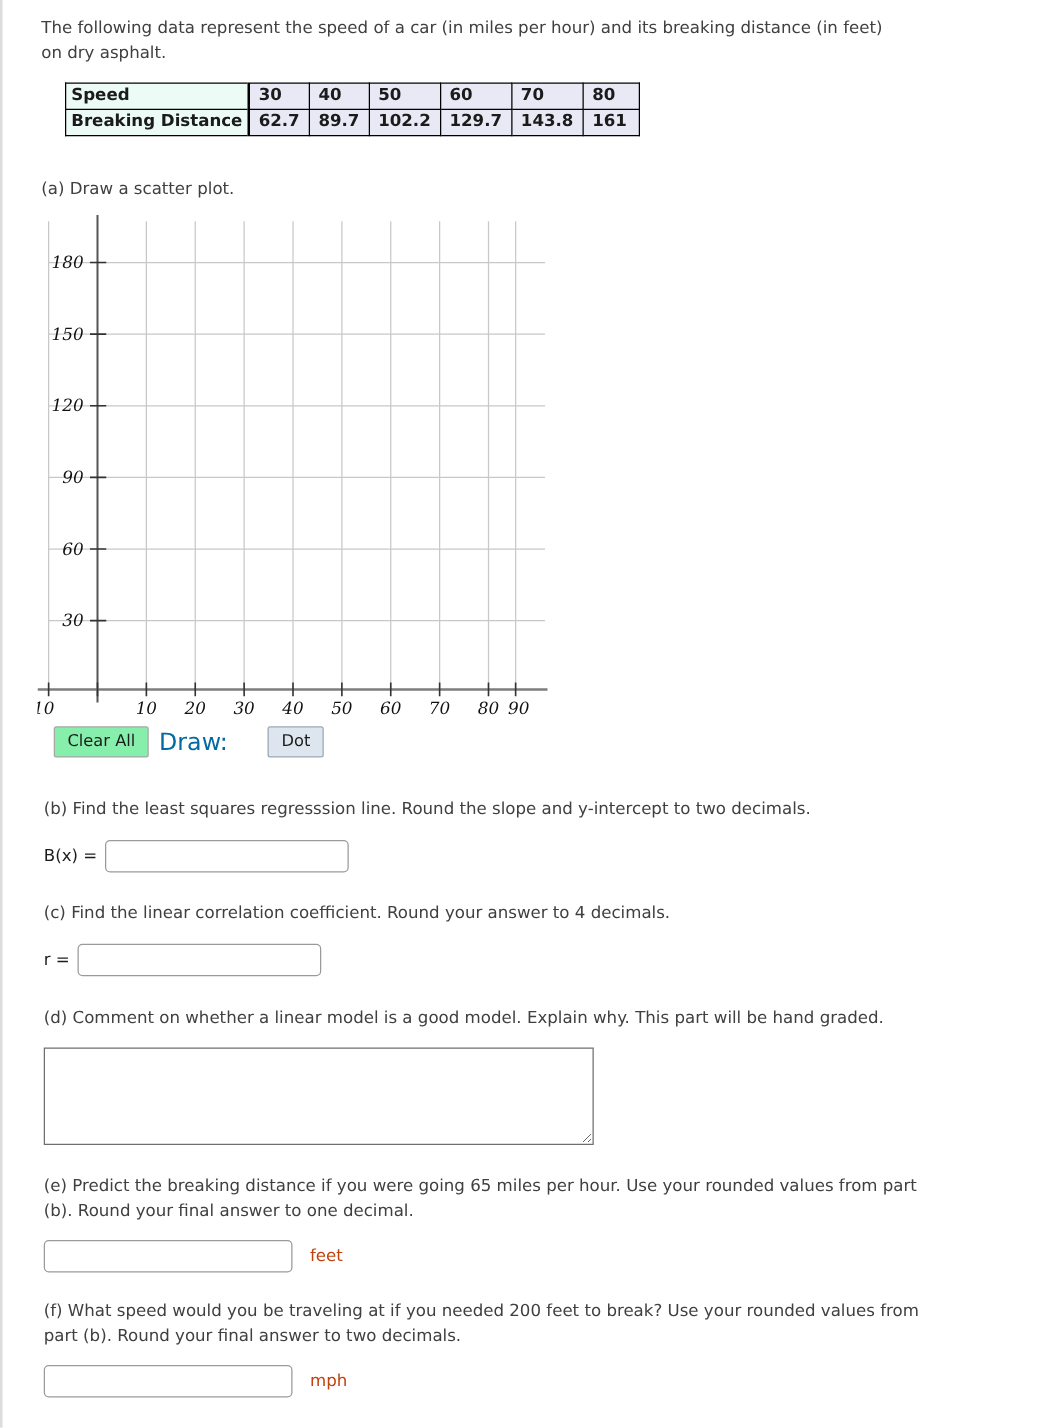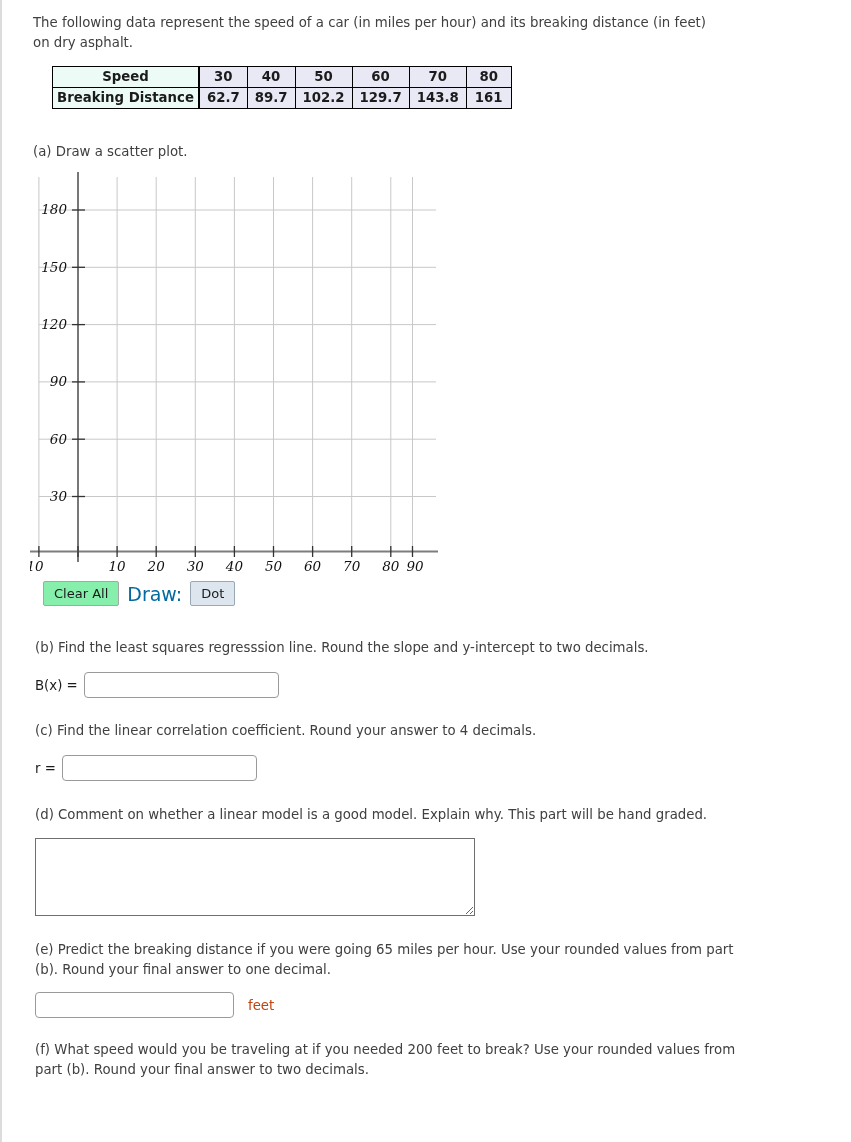--- a/index.html
+++ b/index.html
@@ -45,21 +45,21 @@
     left: 50px;
     top: 66px;
   }
   table.datatable {
     border-collapse: collapse;
     font-size: 13.3px;
     border: 1px solid #000;
   }
   table.datatable td {
     border: 1px solid #000;
-    text-align: center;
+    text-align: left;
     font-weight: bold;
     height: 20px;
     line-height: 20px;
     padding: 0 7px;
     white-space: nowrap;
   }
   table.datatable td.rowlabel {
     background: #edfbf7;
     width: 133px;
     border-right: 2px solid #000;
@@ -97,20 +97,21 @@
     padding: 5px 10px;
     border: 1px solid #a6a6a6;
     background: #86efac;
     color: #1b1b1b;
     border-radius: 2px;
     cursor: pointer;
   }
   .btn.selected {
     background: #dde6ee;
     border-color: #9aa7b4;
+    margin-left: 24px;
   }
   .ctrl-label {
     font-size: 19px;
     color: #0369a1;
   }
 
   
   #part-b { left: 33px; top: 638px; width: 680px; }
   #answer-b { position: absolute; left: 33px; top: 672px; display:flex; align-items:center; gap:6px;}
   #part-c { left: 33px; top: 721px; width: 680px; }
@@ -297,14 +298,18 @@
     <textarea class="answer" id="input-d" placeholder="" style=""></textarea>
   </div>
 
   <div class="prompt" id="part-e">(e) Predict the breaking distance if you were going 65 miles per hour. Use your rounded values from part (b). Round your final answer to one decimal.</div>
   <div id="answer-e">
     <input class="answer" id="input-e" type="text" placeholder="" style="">
     <span class="unit">feet</span>
   </div>
 
   <div class="prompt" id="part-f">(f) What speed would you be traveling at if you needed 200 feet to break? Use your rounded values from part (b). Round your final answer to two decimals.</div>
+  <div id="answer-f">
+    <input class="answer" id="input-f" type="text" placeholder="" style="">
+    <span class="unit">mph</span>
+  </div>
 
 </div>
 
 </body></html>

